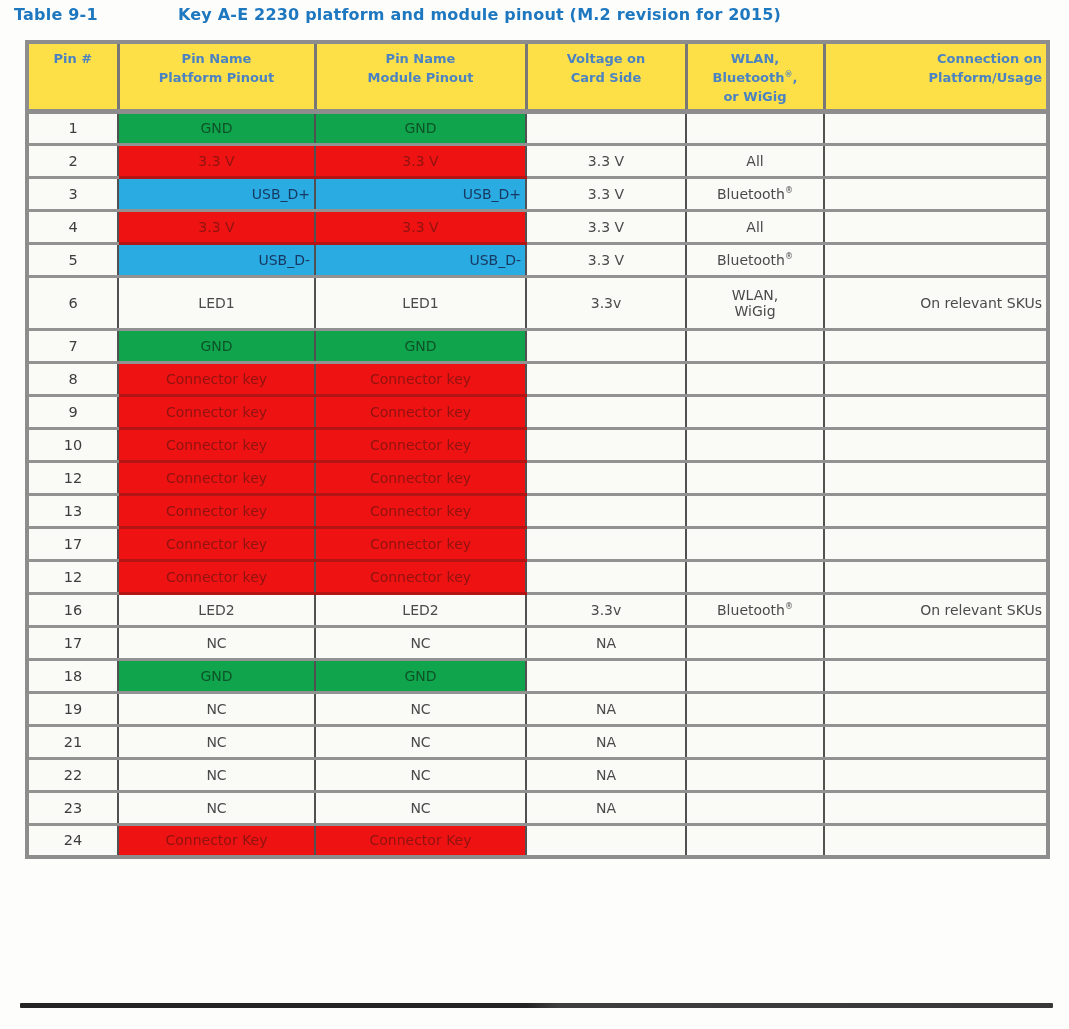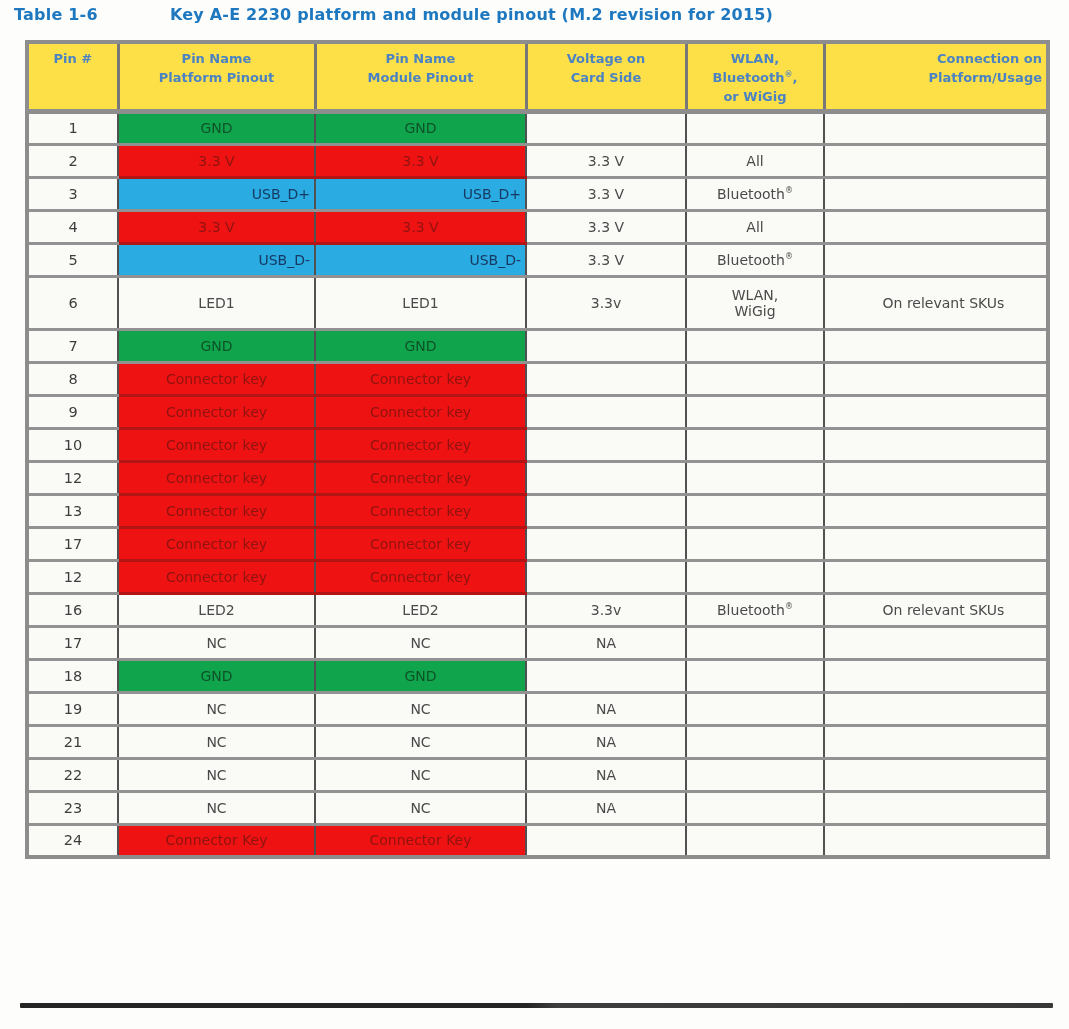--- a/index.html
+++ b/index.html
@@ -21,21 +21,21 @@
     left: 14px;
     width: 1040px;
     height: 26px;
     color: var(--title-text, #1e78c0);
     font-size: 16px;
     font-weight: bold;
     letter-spacing: 0.2px;
     white-space: nowrap;
   }
   .title-label { position: absolute; left: 0; top: 0; }
-  .title-text  { position: absolute; left: 156px; top: 0; }
+  .title-text  { position: absolute; left: 164px; top: 0; }
 
   .table-wrap {
     position: absolute;
     top: 40px;
     left: 25px;
   }
   table.pinout {
     border-collapse: collapse;
     table-layout: fixed;
     width: 1021px;
@@ -77,21 +77,21 @@
 
   td {
     background: #fafaf7;
     color: #4a4a4a;
     font-size: 14px;
     text-align: center;
     vertical-align: middle;
     padding: 2px 4px;
   }
   td.col-pin { color: #3d3d3d; font-size: 14.5px; }
-  td.col-connection { text-align: center; padding-left: 20px; }
+  td.col-connection { text-align: right; padding-left: 20px; }
 
   td.band-green { background: var(--band-green, #10a54c); color: var(--text-green, #0e5328); }
   td.band-red   { background: var(--band-red, #ee1312);   color: var(--text-red, #8f1310);
                   border-top-color: #b31414; border-bottom-color: #b31414; }
   td.band-blue  { background: var(--band-blue, #2aabe2);  color: var(--text-blue, #173a63); text-align: right; }
 
   td.dash { position: relative; }
   td.dash::after {
     content: "";
     position: absolute;
@@ -115,21 +115,21 @@
     background: linear-gradient(to right, #242424 0%, #242424 49%, #3e3e3e 52%, #383838 100%);
     border-radius: 1px;
   }
 </style>
 </head>
 <body>
 
 <div class="page">
 
   <div class="title-row">
-    <span class="title-label">Table 1-6</span>
+    <span class="title-label">Table 9-1</span>
     <span class="title-text">Key A-E 2230 platform and module pinout (M.2 revision for 2015)</span>
   </div>
 
   <div class="table-wrap" id="pinout-table-container">
       <table class="pinout">
         <colgroup>
           <col class="c-pin">
           <col class="c-platform">
           <col class="c-module">
           <col class="c-voltage">

